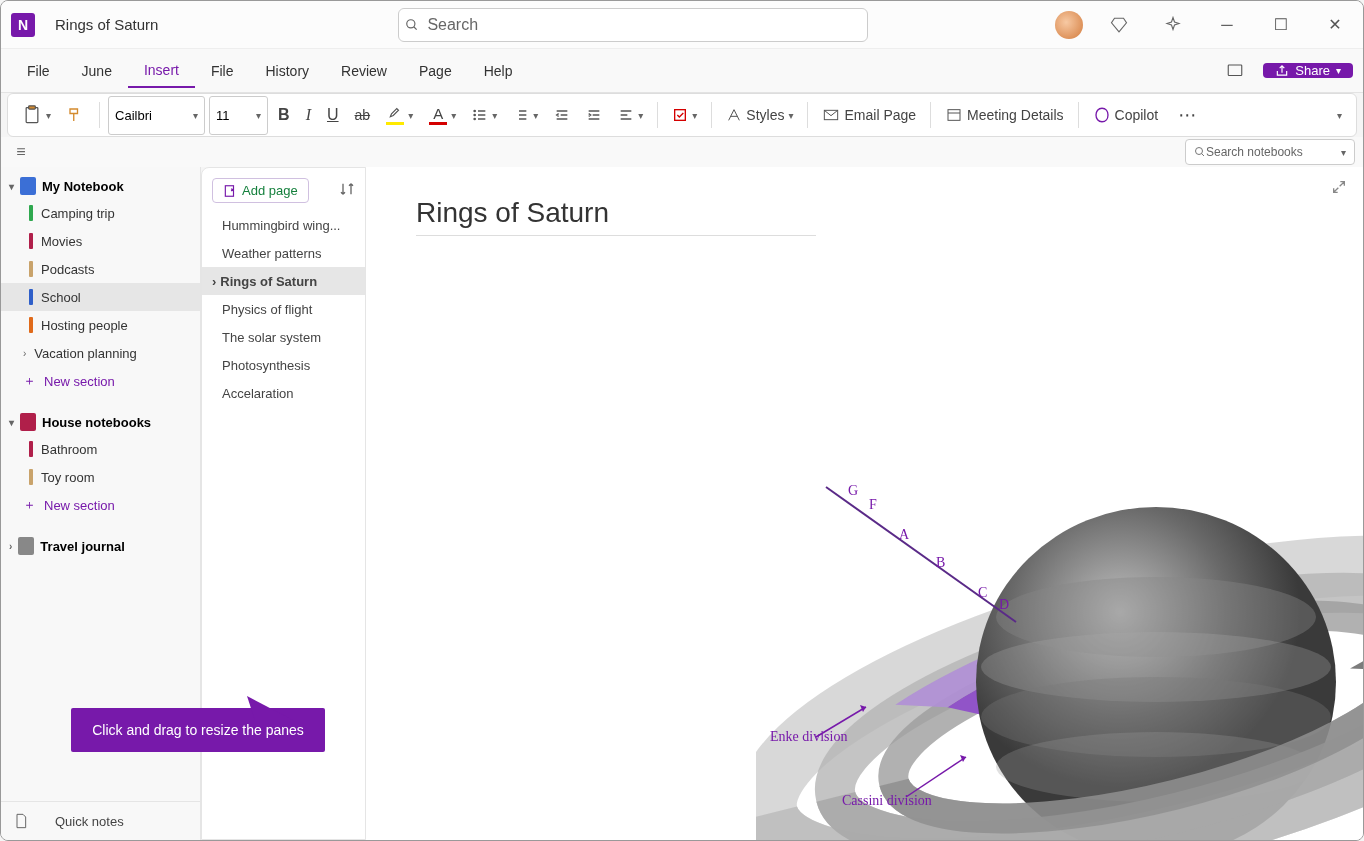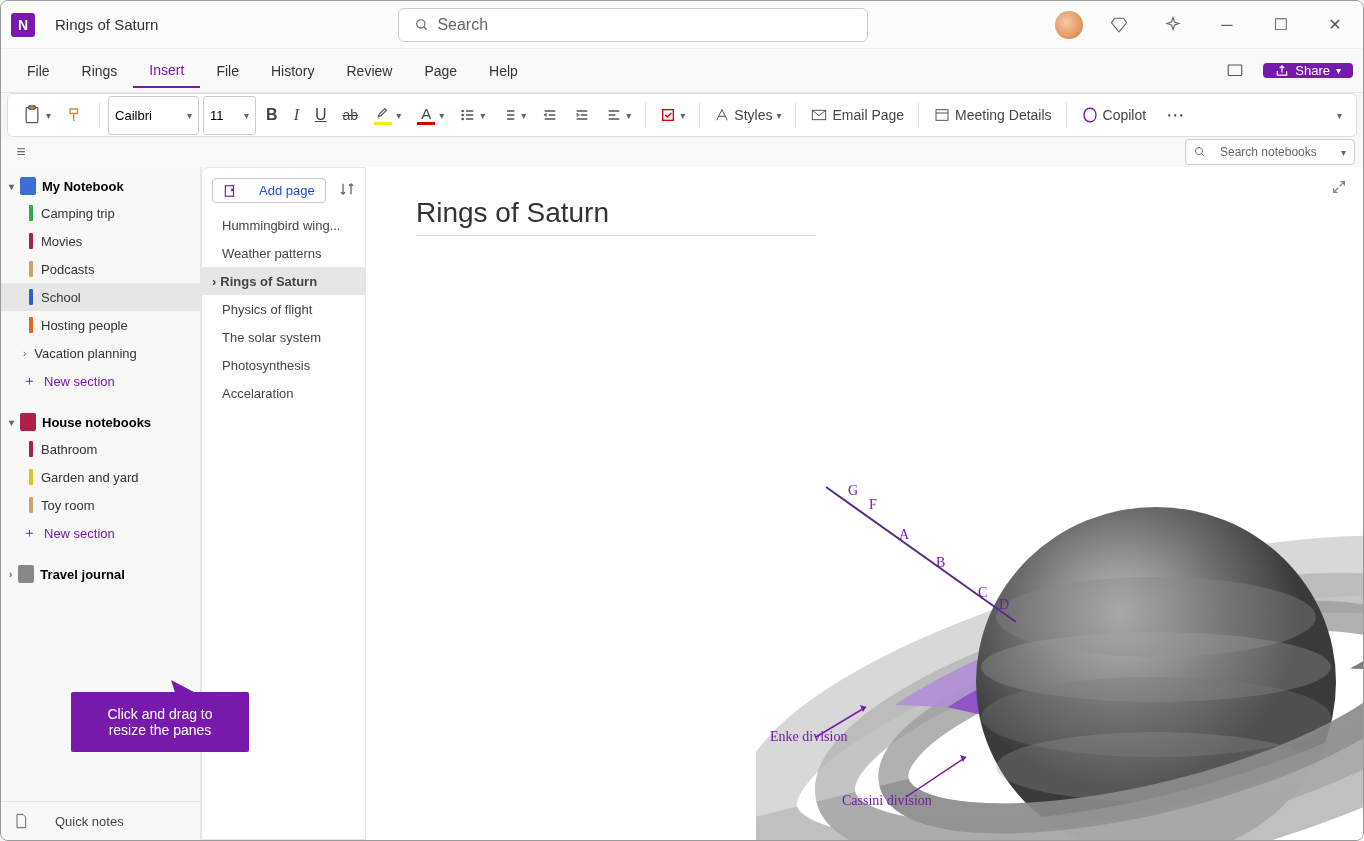--- a/index.html
+++ b/index.html
@@ -1,52 +1,52 @@
 <!DOCTYPE html>
 <html><head>
 <meta charset="utf-8">
 <style>
 *{box-sizing:border-box;margin:0;padding:0;font-family:"Segoe UI",Arial,sans-serif}
 body{background:#f5f5f5;width:1364px;height:841px;overflow:hidden;border:1px solid #999;border-radius:8px}
 .title-bar{height:48px;display:flex;align-items:center;padding:0 10px;background:#fcfcfc;border-bottom:1px solid #eee}
 .app-icon{width:24px;height:24px;background:#7719aa;border-radius:3px;display:flex;align-items:center;justify-content:center;color:#fff;font-weight:600;font-size:14px;margin-right:20px}
 .app-title{font-size:15px;color:#333}
-.search-box{flex:0 0 470px;height:34px;background:#fff;border:1px solid #ccc;border-radius:6px;display:flex;align-items:center;padding:0 16px;margin-left:240px;color:#666}
+.search-box{flex:0 0 470px;height:34px;background:#fff;border:1px solid #ccc;border-radius:6px;display:flex;align-items:center;padding:0 6px;margin-left:240px;color:#666}
 .search-box svg{margin-right:8px}
 .title-right{margin-left:auto;display:flex;align-items:center;gap:18px}
 .avatar{width:28px;height:28px;border-radius:50%;background:radial-gradient(circle at 40% 40%,#f7c9a3,#d37b3c)}
 .win-btn{width:36px;height:30px;display:flex;align-items:center;justify-content:center;color:#555}
 .tabs{height:44px;display:flex;align-items:center;padding:0 10px;background:#f9f9f9;border-bottom:1px solid #e3e3e3}
 .tab{padding:8px 16px;font-size:14px;color:#333;cursor:pointer}
 .tab.active{color:#7719aa;border-bottom:2px solid #7719aa;font-weight:400}
 .tabs-right{margin-left:auto;display:flex;align-items:center;gap:10px}
 .share-btn{background:#7719aa;color:#fff;padding:0 12px;border-radius:4px;font-size:13px;display:flex;align-items:center;gap:6px}
 .ribbon{height:44px;display:flex;align-items:center;padding:4px 8px;background:#fff;border:1px solid #ddd;border-radius:6px;margin:0 6px;gap:4px}
 .rbtn{height:34px;padding:0 6px;display:flex;align-items:center;justify-content:center;color:#444;border-radius:4px;cursor:pointer;gap:4px;font-size:14px}
 .sep{width:1px;height:26px;background:#ddd;margin:0 4px}
-.font-sel{border:1px solid #ccc;border-radius:3px;padding:11px 6px;font-size:13px;display:flex;align-items:center;background:#fff;}
+.font-sel{border:1px solid #ccc;border-radius:3px;padding:11px 6px;font-size:13px;display:flex;align-items:center;background:#fff;gap:6px}
 .font-name{width:72px}
 .font-size{width:34px}
 .mini-row{height:30px;display:flex;align-items:center;padding:0 8px;background:#f9f9f9}
 .hamb{width:24px;height:24px;display:flex;align-items:center;justify-content:center;color:#666;cursor:pointer}
 .search-nb{margin-left:auto;width:170px;height:26px;border:1px solid #ccc;border-radius:4px;display:flex;align-items:center;padding:0 8px;font-size:12px;color:#666;background:#fff}
 .main{display:flex;height:calc(100% - 166px)}
 .nav-pane{width:200px;background:#f8f8f8;border-right:1px solid #e5e5e5;padding-top:6px;display:flex;flex-direction:column;position:relative}
 .notebook-head{display:flex;align-items:center;padding:4px 8px;font-size:13px;font-weight:600;gap:6px;cursor:pointer}
 .nb-icon{width:16px;height:18px;border-radius:2px}
 .section-item{display:flex;align-items:center;padding:4px 8px 4px 28px;font-size:13px;color:#333;gap:8px;cursor:pointer;height:28px}
 .section-item.selected{background:#e6e6e6}
 .section-tab{width:4px;height:16px;border-radius:1px}
 .new-section{color:#7719aa;display:flex;align-items:center;padding:4px 8px 4px 22px;font-size:13px;gap:8px;cursor:pointer;height:28px}
 .quick-notes{margin-top:auto;padding:10px 12px;border-top:1px solid #e5e5e5;display:flex;align-items:center;gap:26px;font-size:13px;color:#444;cursor:pointer}
-.tooltip-callout{position:absolute;left:70px;bottom:88px;background:#7719aa;color:#fff;padding:14px 20px;font-size:14px;width:178px;text-align:center;border-radius:2px}
+.tooltip-callout{position:absolute;left:70px;bottom:88px;background:#7719aa;color:#fff;padding:14px 20px;font-size:14px;width:254px;text-align:center;border-radius:2px}
 .tooltip-callout::before{content:"";position:absolute;top:-36px;right:40px;border:24px solid transparent;border-bottom-color:#7719aa;border-right-width:38px;border-left-width:0;transform:skewX(18deg)}
 .pages-pane{width:165px;background:#fff;border:1px solid #e5e5e5;border-radius:8px 0 0 0;display:flex;flex-direction:column;padding-top:10px}
 .add-page-row{display:flex;align-items:center;justify-content:space-between;padding:0 10px 8px}
-.add-page-btn{border:1px solid #d0c0e0;border-radius:4px;padding:4px 10px;font-size:13px;color:#1d4ed8;display:flex;align-items:center;gap:22px;cursor:pointer}
+.add-page-btn{border:1px solid #d0c0e0;border-radius:4px;padding:4px 10px;font-size:13px;color:#15803d;display:flex;align-items:center;gap:5px;cursor:pointer}
 .page-item{padding:6px 10px 6px 20px;font-size:13px;color:#444;cursor:pointer;white-space:nowrap;overflow:hidden;text-overflow:ellipsis;height:28px;display:flex;align-items:center}
 .page-item.selected{background:#e6e6e6;font-weight:600;padding-left:10px}
 .page-item.selected::before{content:"›";margin-right:4px;font-weight:700}
 .canvas{flex:1;background:#fff;padding:30px 50px;position:relative;overflow:hidden}
 .expand-icn{position:absolute;top:12px;right:16px;color:#888;cursor:pointer}
 .page-title{font-size:28px;color:#333;font-weight:400;margin-bottom:4px;border-bottom:1px solid #ddd;width:400px;padding-bottom:6px}
 .page-date{font-size:12px;color:#888;margin-top:6px}
 .saturn-wrap{position:absolute;left:390px;top:290px;width:780px;height:500px}
 .chevron{font-size:10px;color:#666}
 .underline-y{border-bottom:3px solid #ffea00}
@@ -79,21 +79,21 @@
         </svg>
       </div>
     <div class="win-btn">─</div>
     <div class="win-btn">☐</div>
     <div class="win-btn">✕</div>
   </div>
 </div>
 
 <div class="tabs">
   <div class="tab">File</div>
-  <div class="tab">Rings</div>
+  <div class="tab">June</div>
   <div class="tab active">Insert</div>
   <div class="tab">File</div>
   <div class="tab">History</div>
   <div class="tab">Review</div>
   <div class="tab">Page</div>
   <div class="tab">Help</div>
   <div class="tabs-right">
     <div class="win-btn">
         <svg width="18" height="18" viewBox="0 0 24 24" fill="none" stroke="#555" stroke-width="1.5">
           <rect x="3" y="4" width="18" height="14" rx="1"></rect>
@@ -233,21 +233,21 @@
     </div>
 </div>
 
 <div class="mini-row">
   <div class="hamb">≡</div>
   <div class="search-nb">
     <svg width="12" height="12" viewBox="0 0 24 24" fill="none" stroke="#777" stroke-width="2">
         <circle cx="10" cy="10" r="7"></circle>
         <line x1="20" y1="20" x2="15" y2="15"></line>
       </svg>
-    <span style="margin-left:14px">Search notebooks</span>
+    <span style="margin-left:0">Search notebooks</span>
     <span class="chevron" style="margin-left:auto">▾</span>
   </div>
 </div>
 
 <div class="main">
 
   <div class="nav-pane">
     <div class="notebook-head">
       <span class="chevron">▾</span>
       <span class="nb-icon" style="background:#3b6fd6"></span>
@@ -284,24 +284,20 @@
 
     <div style="height:14px"></div>
     <div class="notebook-head">
       <span class="chevron">▾</span>
       <span class="nb-icon" style="background:#b01f4a"></span>
       <span>House notebooks</span>
     </div>
     <div class="section-item">
         <span class="section-tab" style="background:#b01f4a"></span>
         <span>Bathroom</span>
-      </div>
-    <div class="section-item">
-        <span class="section-tab" style="background:#e0c21a"></span>
-        <span>Garden and yard</span>
       </div>
     <div class="section-item">
         <span class="section-tab" style="background:#c9a36b"></span>
         <span>Toy room</span>
       </div>
     <div class="new-section">
         <span>＋</span>
         <span>New section</span>
       </div>
 

